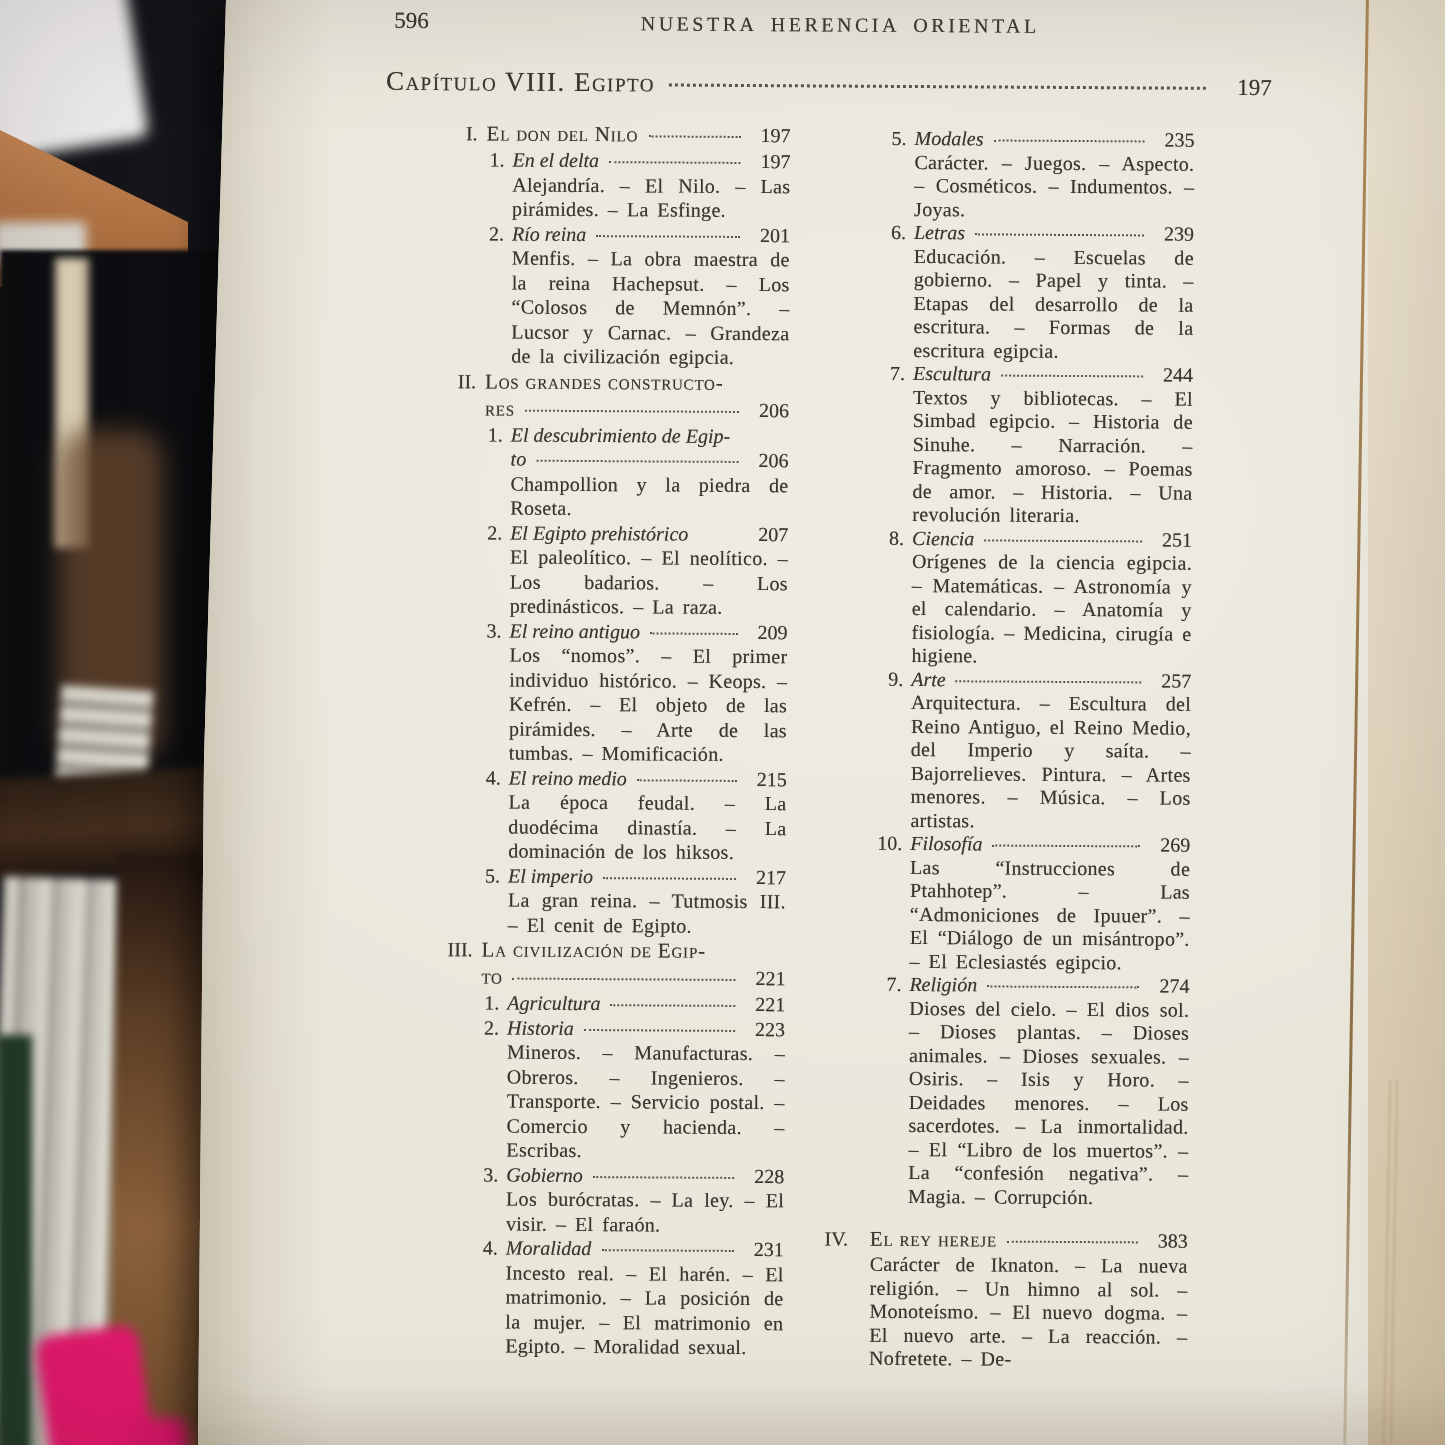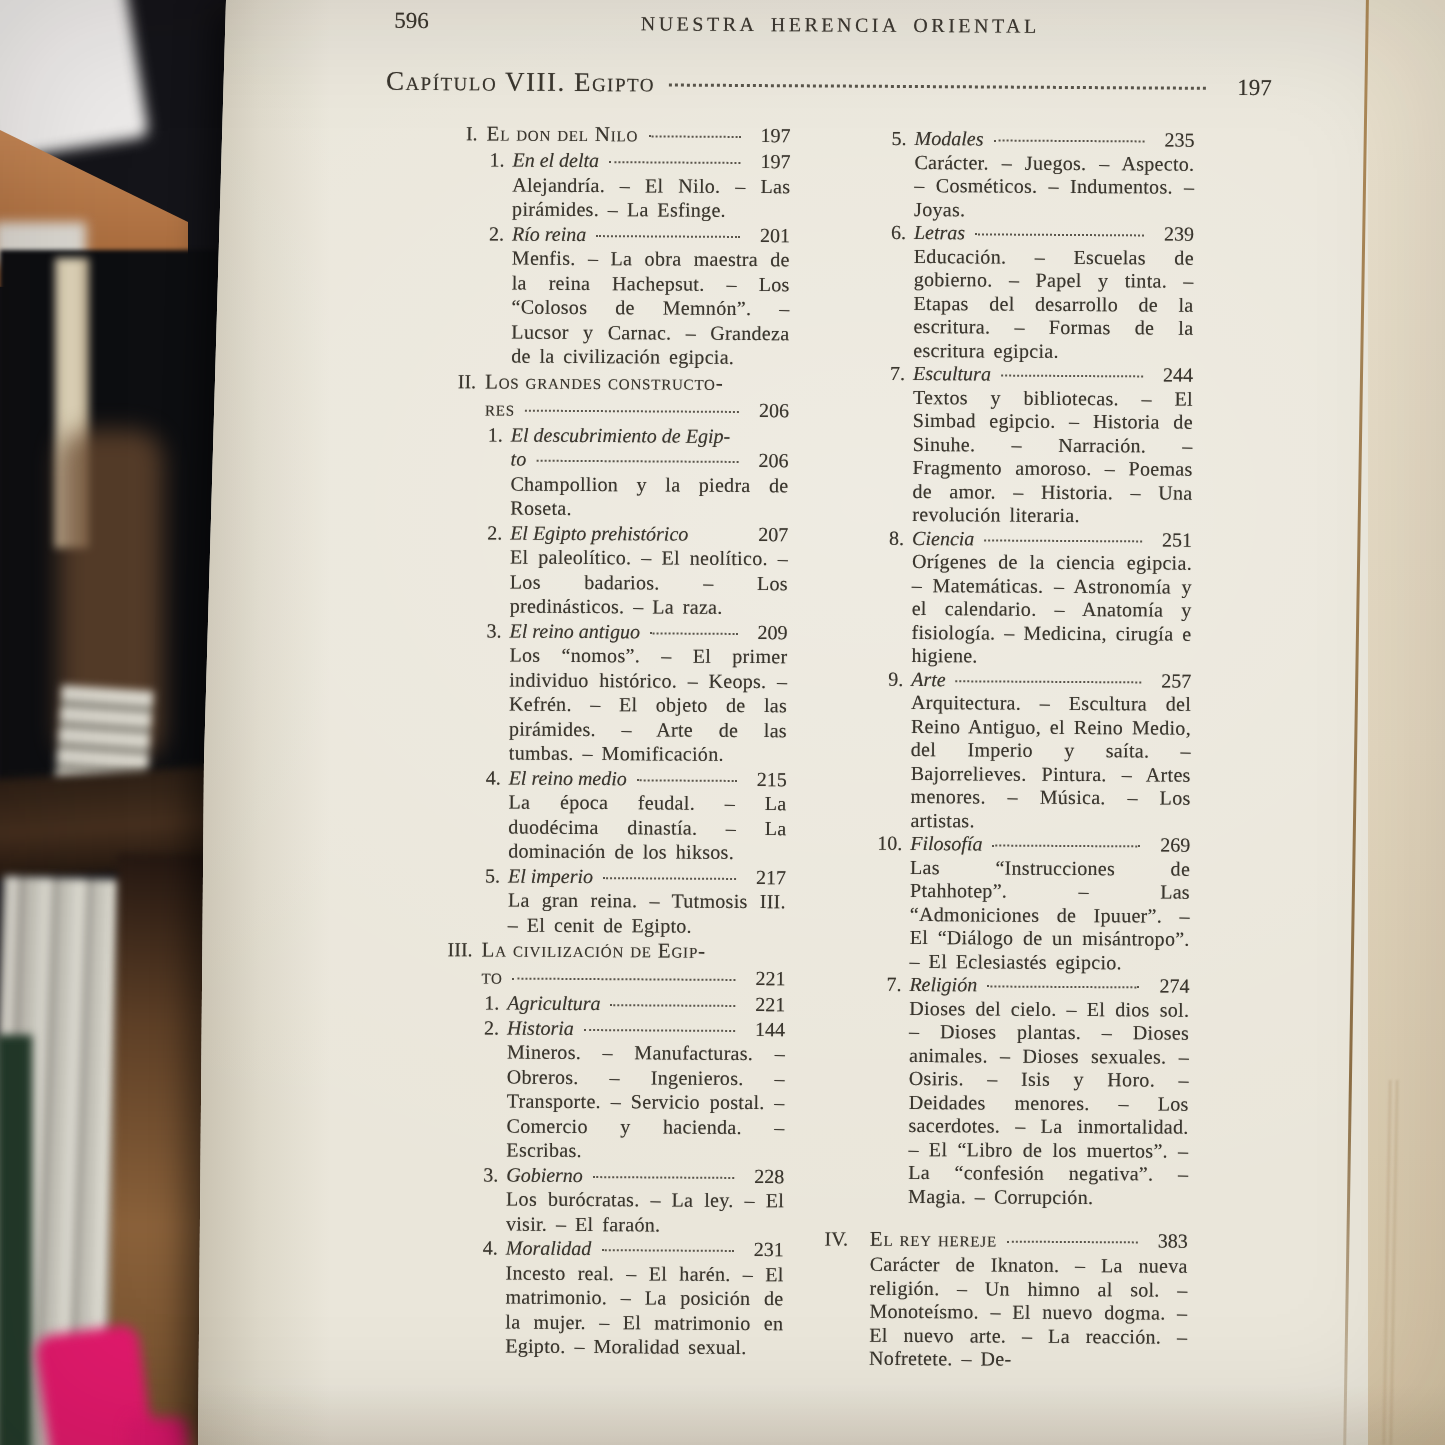--- a/index.html
+++ b/index.html
@@ -255,21 +255,21 @@
                   <span class="pg">221</span>
                 </div>
               </div>
             </div>
             <div class="item">
               <span class="num">2.</span>
               <div class="body">
                 <div class="line">
                   <span class="title">Historia</span>
                   <span class="fill fill--dots"></span>
-                  <span class="pg">144</span>
+                  <span class="pg">223</span>
                 </div>
               </div>
             </div>
             <p class="desc">Mineros. – Manufacturas. – Obreros. – Ingenieros. – Transporte. – Servicio postal. – Comercio y hacienda. – Escribas.</p>
             <div class="item">
               <span class="num">3.</span>
               <div class="body">
                 <div class="line">
                   <span class="title">Gobierno</span>
                   <span class="fill fill--dots"></span>

